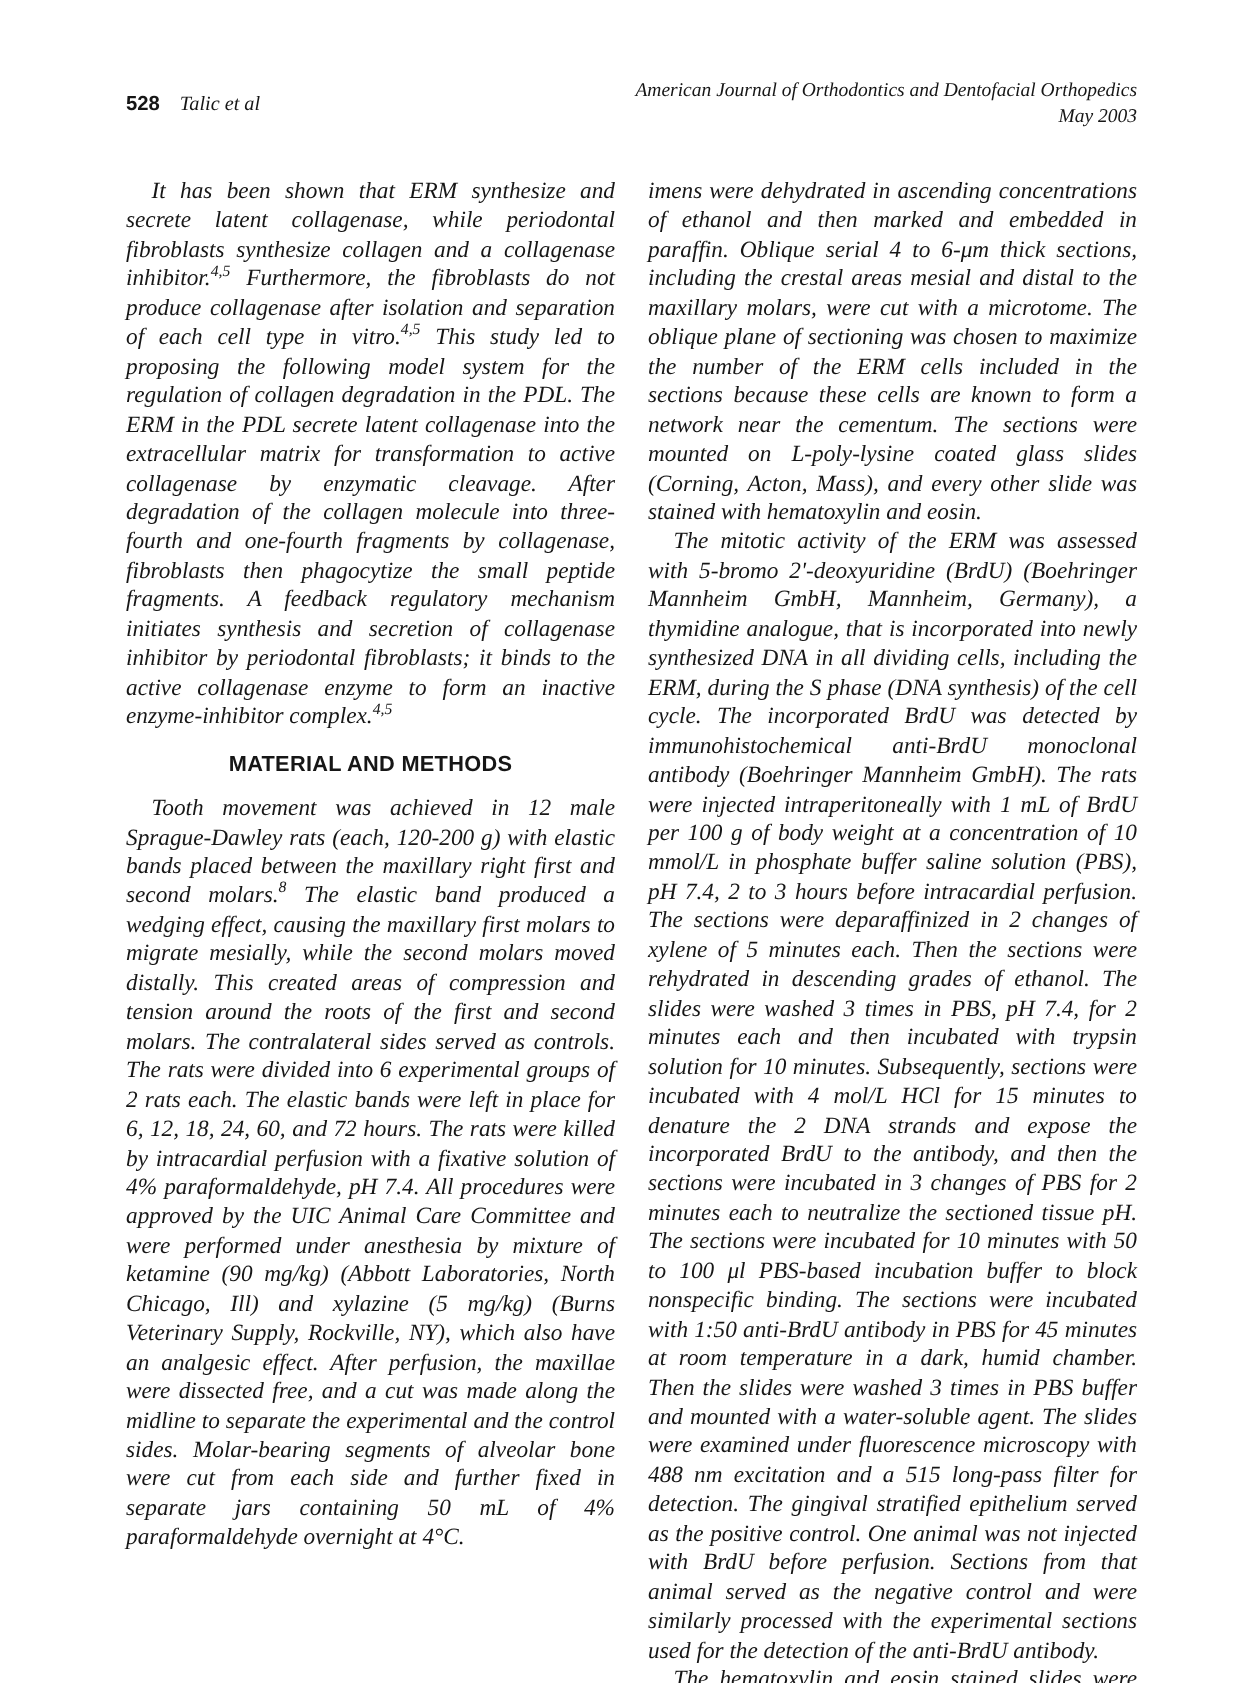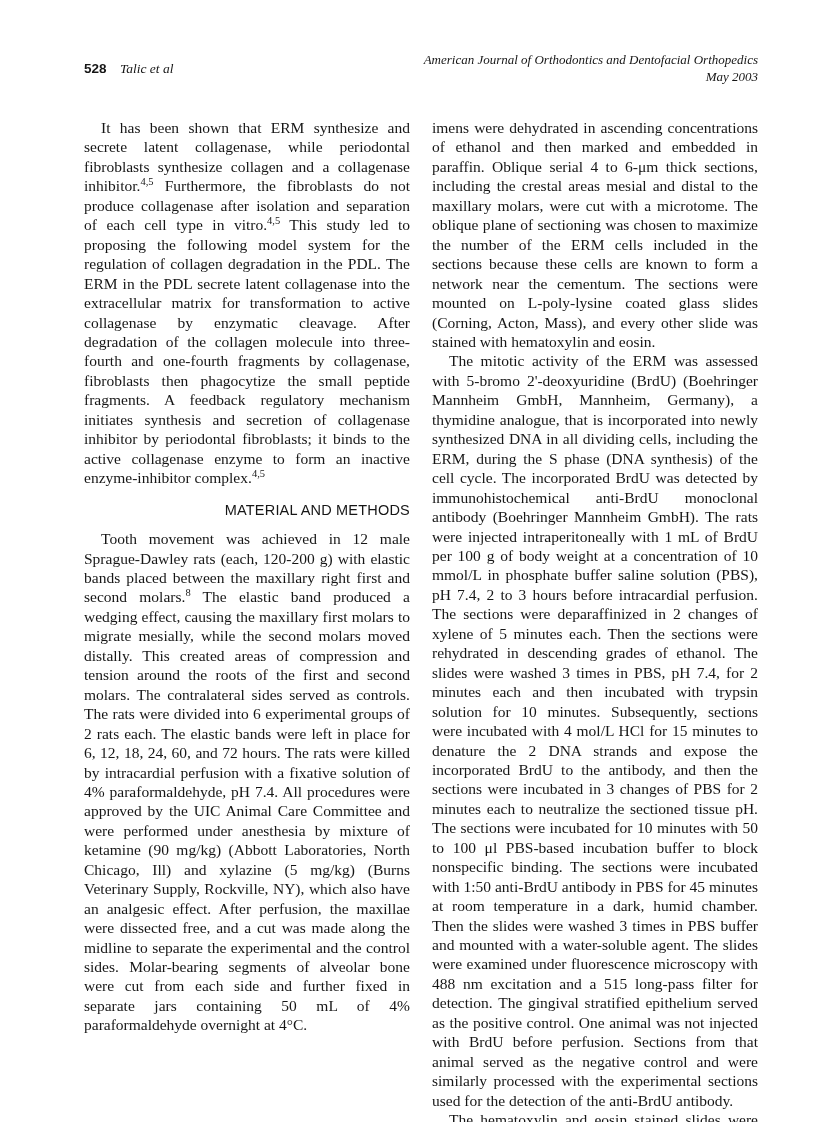--- a/index.html
+++ b/index.html
@@ -48,30 +48,30 @@
     width: 674px;
     display: flex;
     gap: 22px;
   }
   .column {
     width: 326px;
     font-size: 15.5px;
     line-height: 19.45px;
     text-align: justify;
   }
-  .column p { margin: 0; }
+  .column p { margin: 0; font-style: italic; }
   p.indent { text-indent: 17px; }
   p.noindent { text-indent: 0; }
   .section-heading {
     font-family: "Liberation Sans", sans-serif;
-    font-weight: normal;
+    font-weight: bold;
     font-size: 14.5px;
     letter-spacing: 0.2px;
     margin: 13px 0 9px 0;
-    text-align: right;
+    text-align: center;
   }
   sup.ref {
     font-size: 10.5px;
     line-height: 0;
     vertical-align: super;
   }
 </style>
 </head>
 <body>
 

